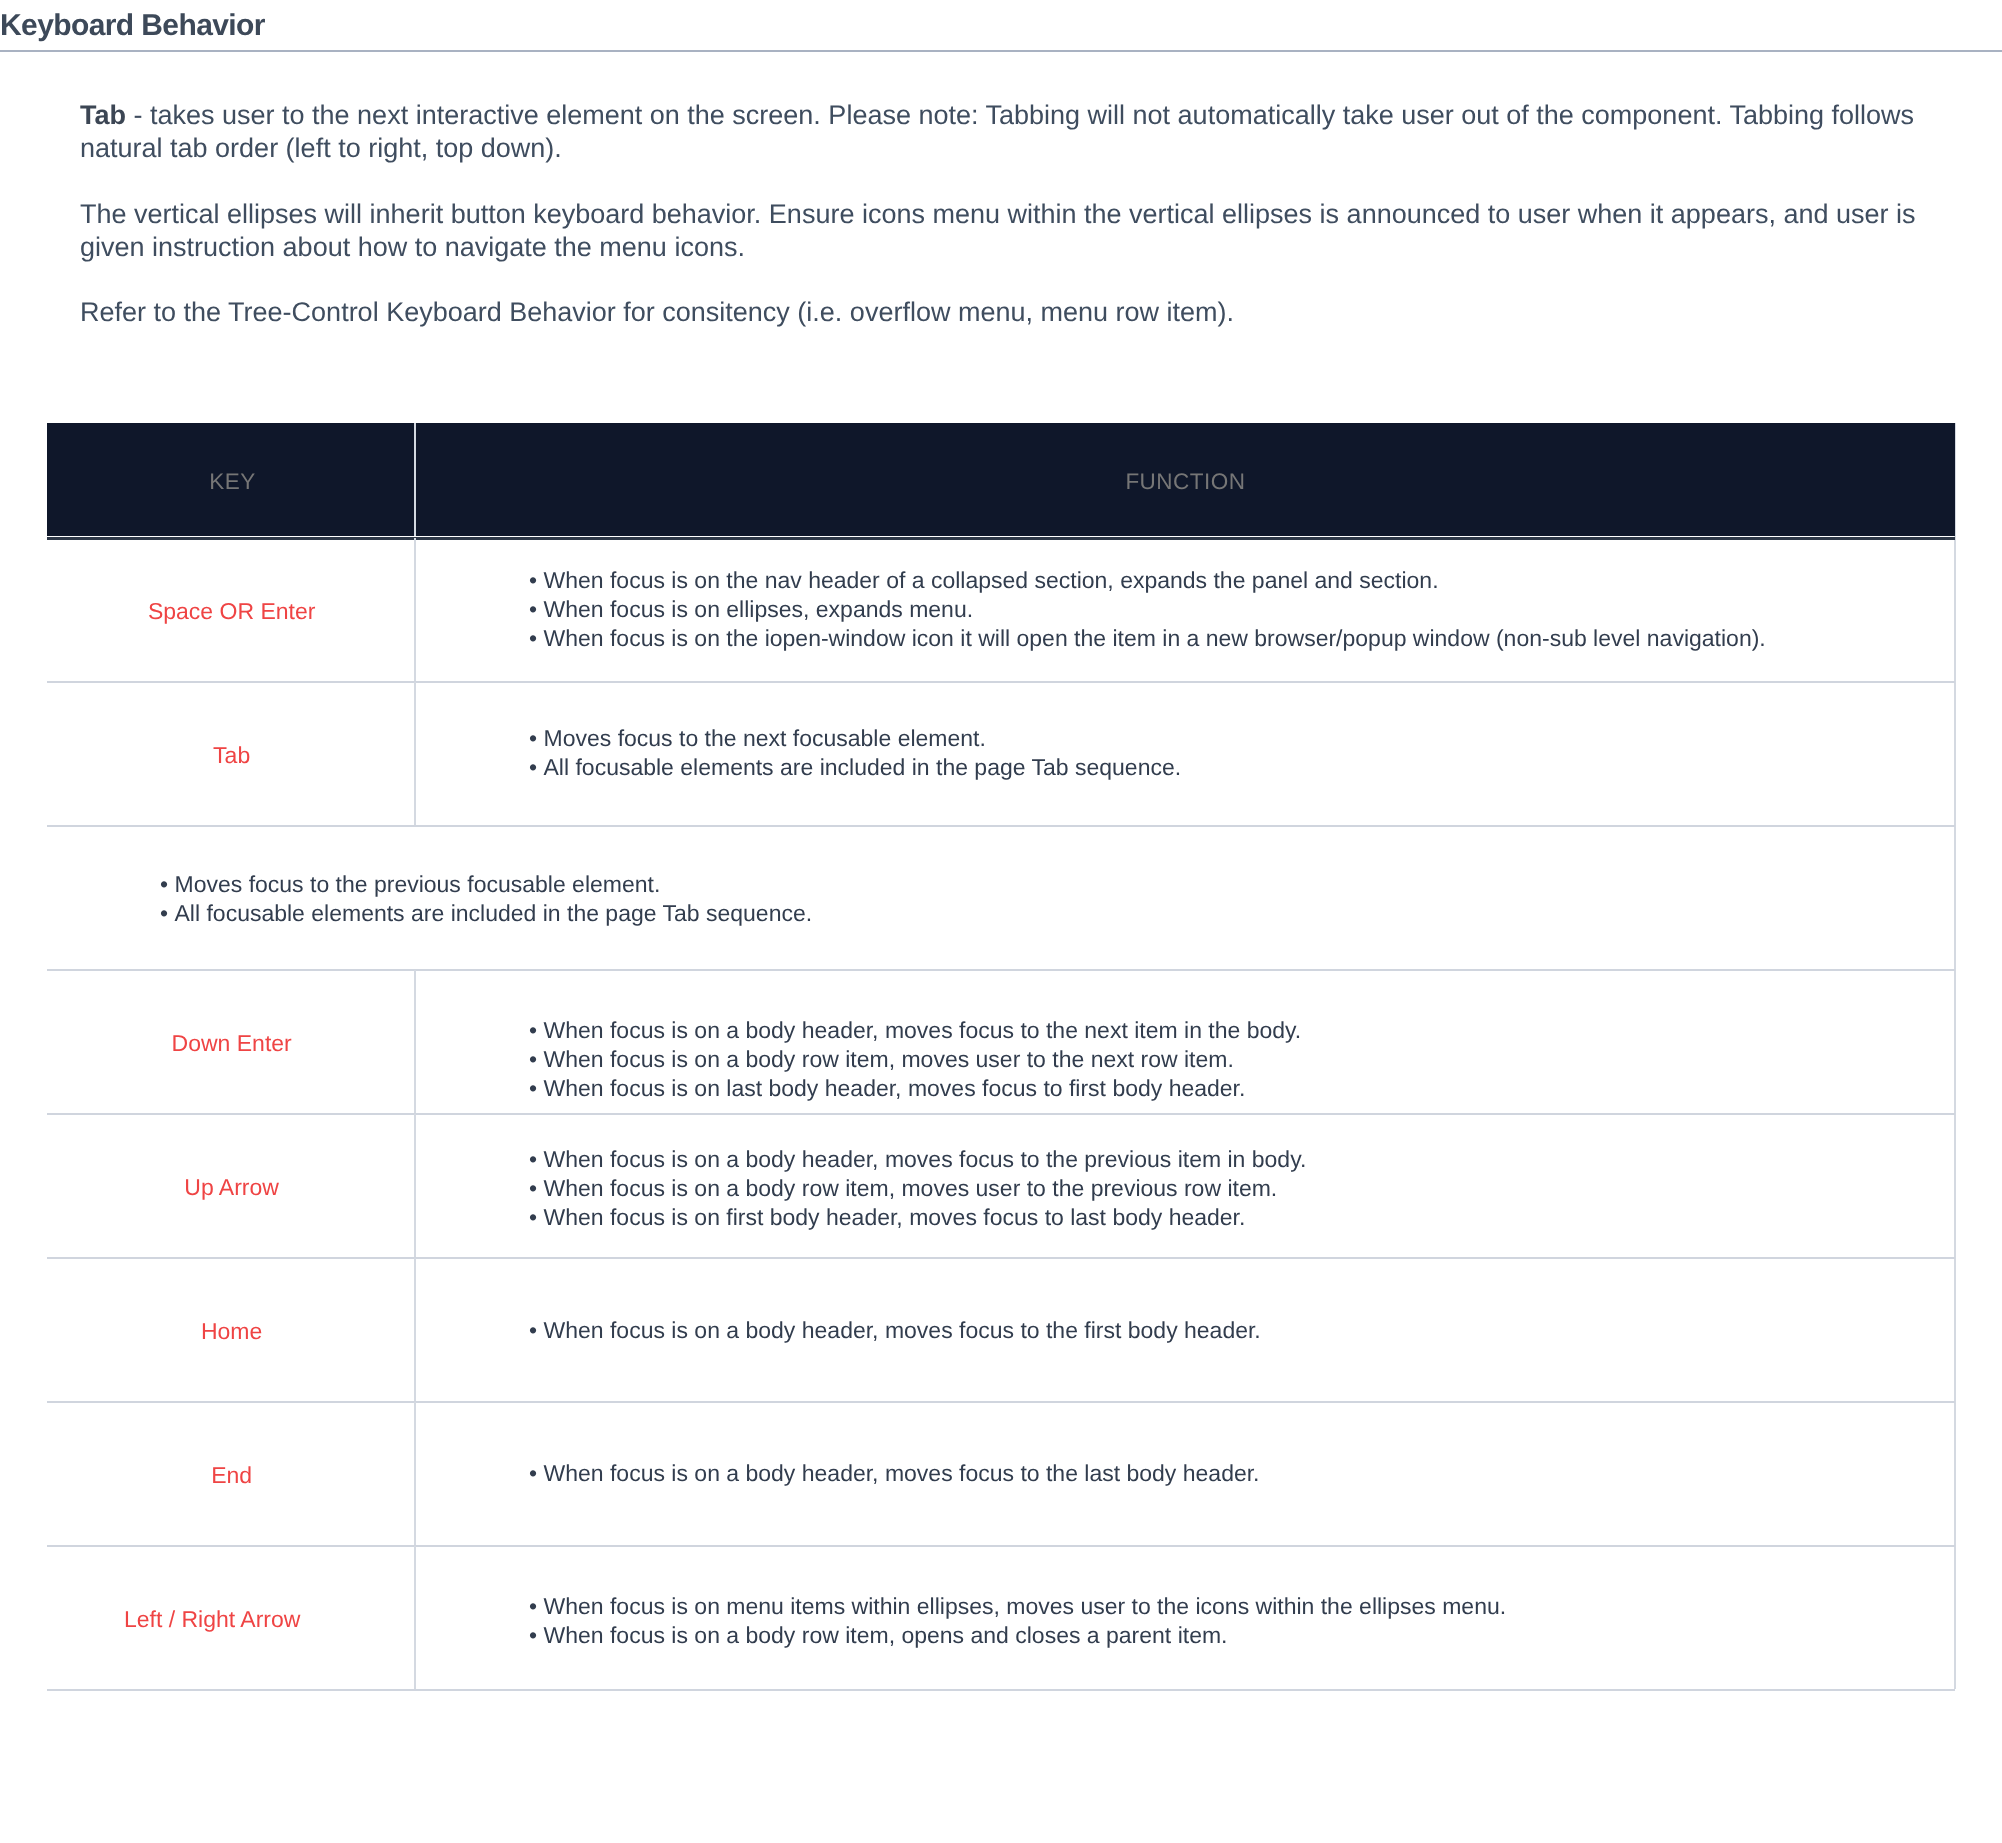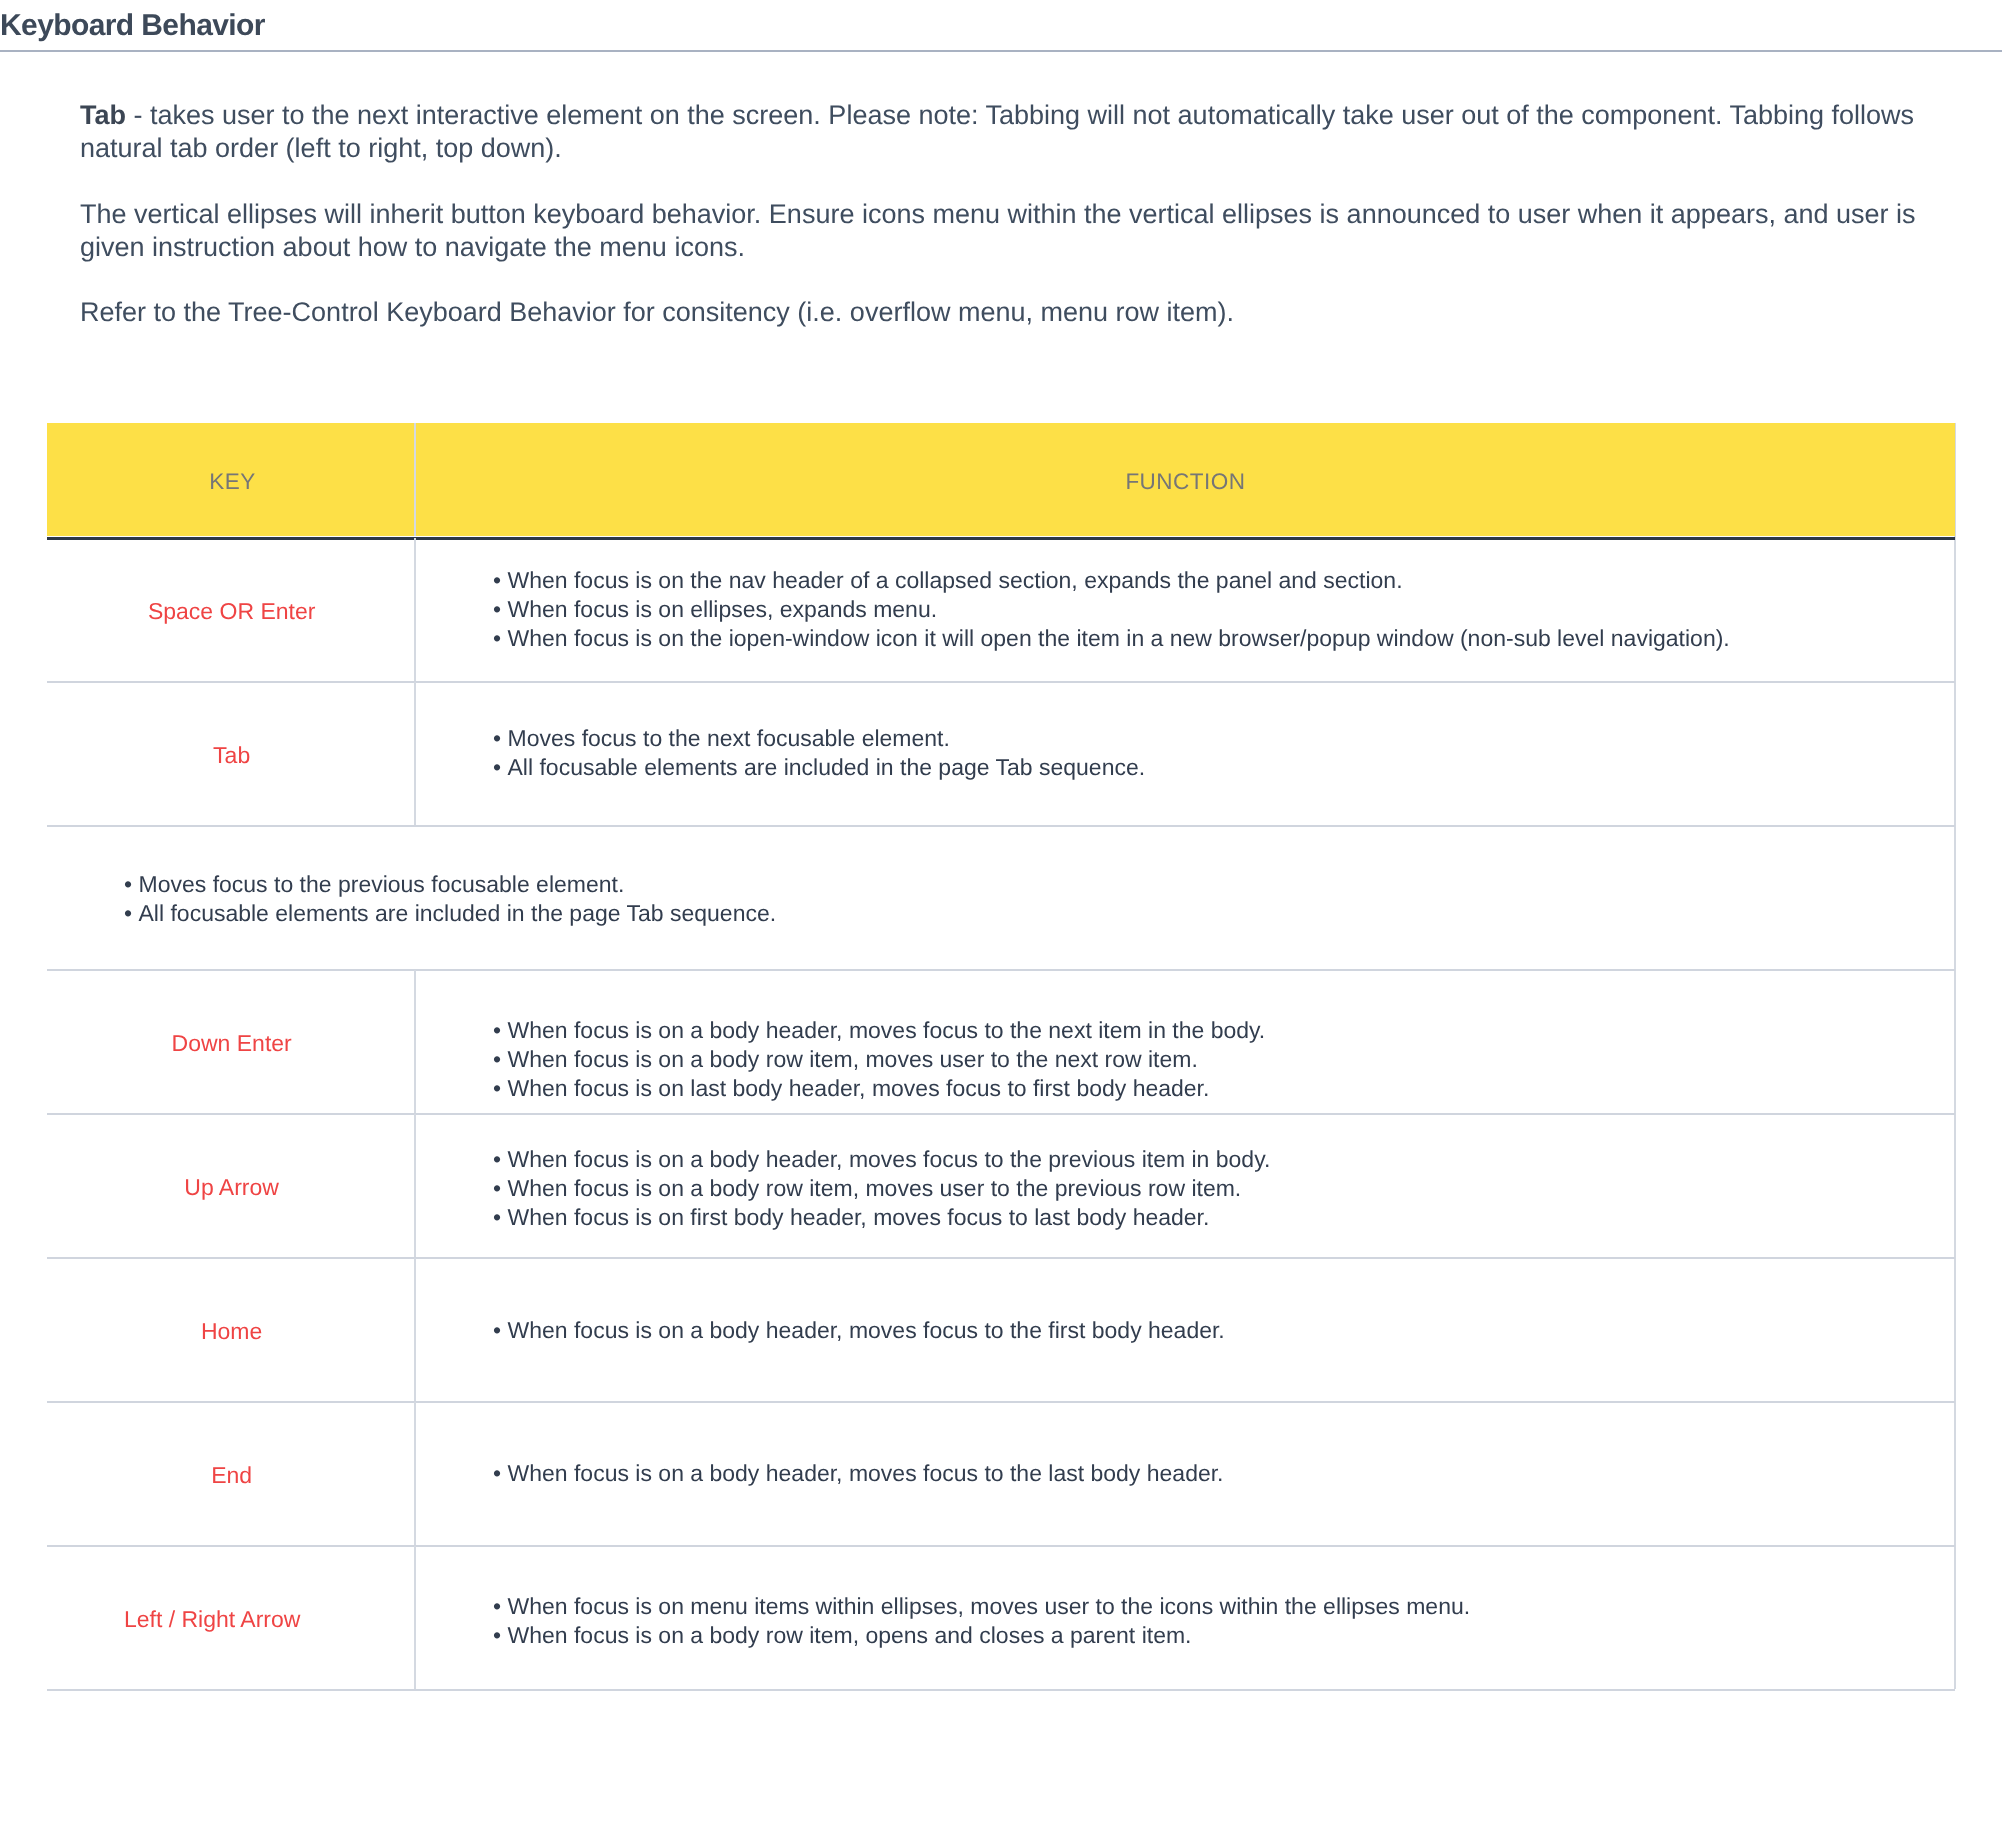--- a/index.html
+++ b/index.html
@@ -15,31 +15,31 @@
     position:absolute; left:0px; top:8.7px;
     font-size: 30px; font-weight: 700; color: #3d4959; letter-spacing: -0.6px;
   }
   .title-rule { position:absolute; left:0; top:50px; width:2003px; height:1.9px; background:#a9b2c2; }
   .intro { position:absolute; left:44px; top:99px; width:1902px;margin-left:36px; }
   .intro p { margin:0 0 32.5px 0; font-size:27px; line-height:33px; color:#3f4d5f; }
   .intro b { font-weight:700; color:#3c4654; }
 
   .tbl { position:absolute; left:47px; top:423px; width:1908px; }
   .tbl-right-edge { position:absolute; left:1954px; top:423px; width:1.9px; height:1266px; background:#d4d9e1; }
-  .thead { display:flex; height:113px; background:#fde047; position:relative; }
+  .thead { display:flex; height:113px; background:#0f172a; position:relative; }
   .thead::after { content:""; position:absolute; left:0; right:0; bottom:-3.5px; height:2.5px; background:#2e3847; }
   .th { font-size:22.5px; color:#767676; text-align:center; letter-spacing:0.5px; line-height:117px; }
   .th-key { width:369px; border-right:2.1px solid #d4d9e1; padding-left:3.9px; }
   .th-fn { flex:1; padding-left:0; }
   .tbody { padding-top:2.1px; }
   .row { display:flex; height:144px; position:relative; }
   .row::after { content:""; position:absolute; left:0; right:0; bottom:-0.9px; height:1.8px; background:#d0d5de; }
   .c-key { width:369px; border-right:2.1px solid #d4d9e1; font-size:23px; color:#ef4444; text-align:center; display:flex; align-items:center; justify-content:center; padding-top:2.1px; padding-left:2.3px; }
   .c-fn { flex:1; font-size:23px; color:#323d4e; padding-left:77px; display:flex; flex-direction:column; justify-content:center; }
-  .c-fn .bullet-line { line-height:29px; white-space:nowrap; }
+  .c-fn .bullet-line { line-height:29px; white-space:nowrap;margin-left:36px; }
   .c-fn .bullet-dot { margin-right:0.28em; }
   .row:nth-child(1) .c-fn { transform: translateY(-1.1px); }
   .row:nth-child(2) .c-fn { transform: translateY(-1.4px); }
   .row:nth-child(3) .c-fn { transform: translateY(1.1px); }
   .row:nth-child(4) .c-fn { transform: translateY(16.7px); }
   .row:nth-child(5) .c-fn { transform: translateY(2.1px); }
   .row:nth-child(6) .c-fn { transform: translateY(0.1px); }
   .row:nth-child(7) .c-fn { transform: translateY(-1.5px); }
   .row:nth-child(8) .c-fn { transform: translateY(3.3px); }
   .row:nth-child(8) .c-key { padding-right:39px; }

